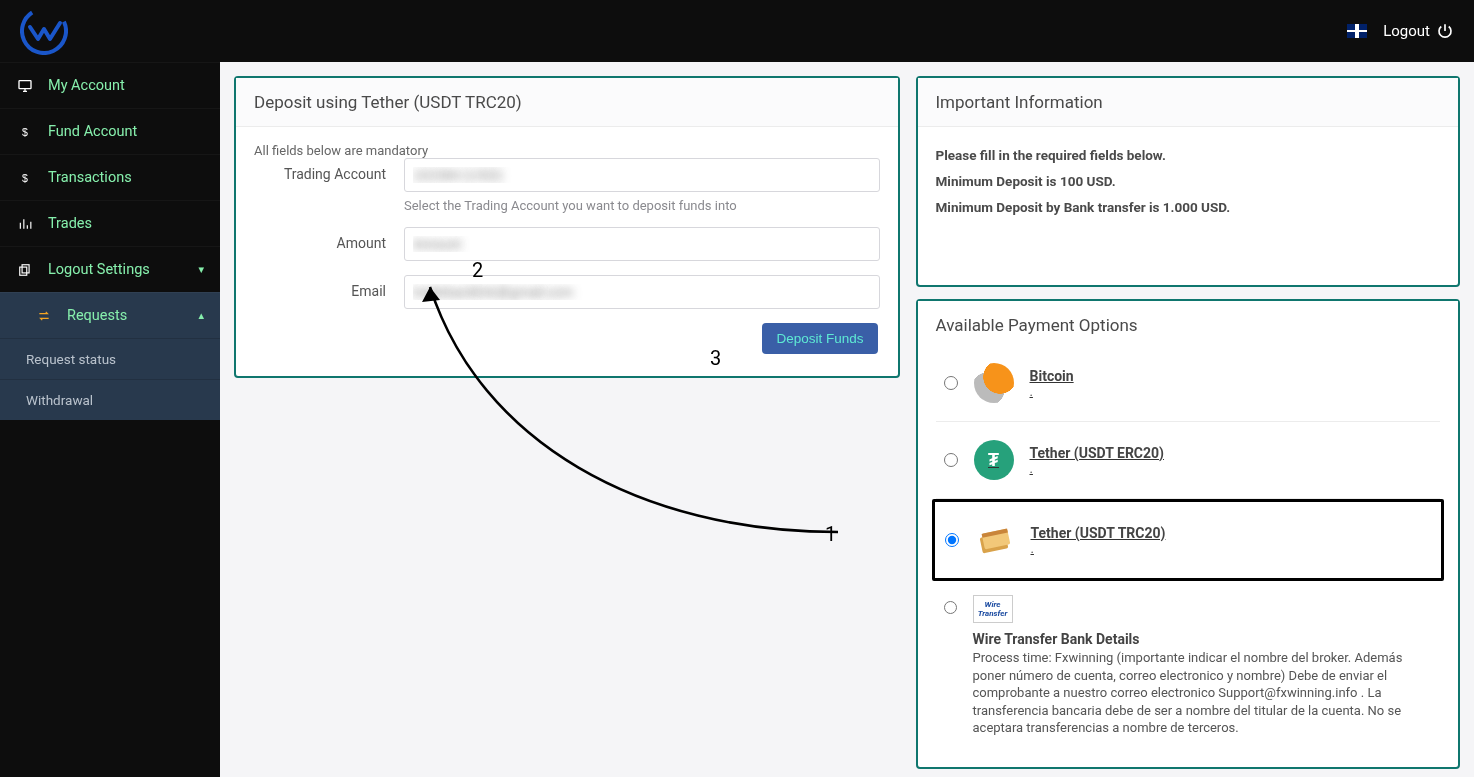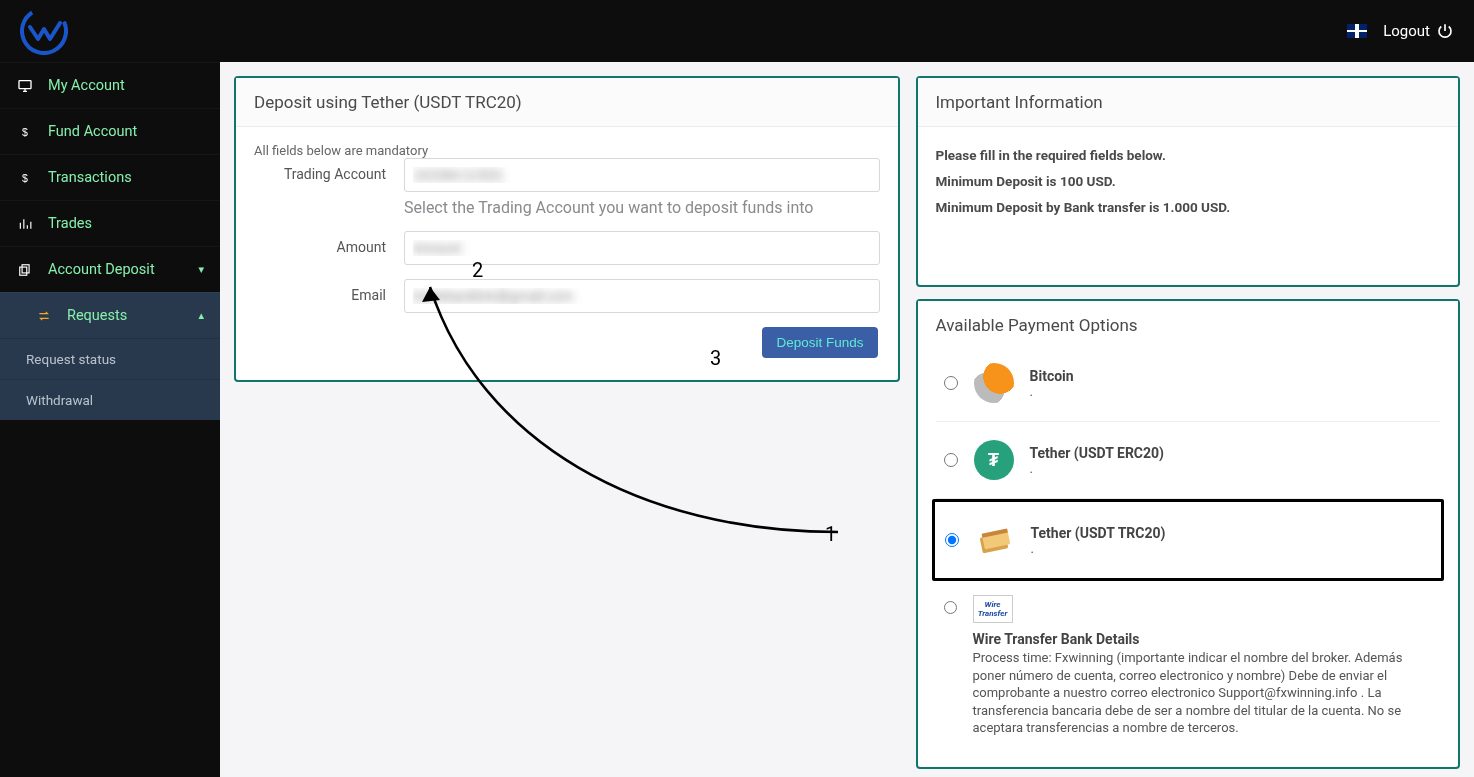--- a/index.html
+++ b/index.html
@@ -148,21 +148,21 @@
     padding: 0 8px;
     font-size:14px;
     background:#fff;
     color:#555;
   }
   .blurred {
     color: transparent !important;
     text-shadow: 0 0 8px rgba(80,80,80,0.7);
   }
   .form-hint {
-    font-size:16px;
+    font-size:13px;
     color:#8a8a8f;
     margin-top:6px;
   }
   .deposit-row {
     display:flex;
     justify-content:flex-end;
     align-items:center;
     gap: 16px;
     margin-top:6px;
     padding-right:2px;
@@ -186,20 +186,21 @@
 
   .payment-list {
   }
   .payment-option {
     display:flex;
     align-items:center;
     gap: 16px;
     padding: 18px 8px;
     border-bottom:1px solid #ececec;
     cursor:pointer;
+    text-decoration:underline;
   }
   .payment-option:last-child { border-bottom:none; }
   .payment-option input[type=radio]{ width:14px; height:14px; cursor:pointer;}
   .pay-icon {
     width:40px; height:40px;
     border-radius:50%;
     display:flex; align-items:center; justify-content:center;
     font-weight:700; color:#fff;
     flex-shrink:0;
     font-size:18px;
@@ -305,21 +306,21 @@
       <span>Trades</span>
     </div>
 
     <div class="sidebar-item">
       <span class="icon">
         <svg width="14" height="14" viewBox="0 0 24 24">
             <rect x="7" y="3" width="12" height="14" fill="none" stroke="#fff" stroke-width="2"></rect>
             <rect x="3" y="7" width="12" height="14" fill="none" stroke="#fff" stroke-width="2"></rect>
           </svg>
       </span>
-      <span>Account Deposit</span>
+      <span>Logout Settings</span>
       <span class="chev chev-down"></span>
     </div>
 
     <div class="sidebar-item parent-open">
       <span class="icon" style="color:#f5a623;">
         <svg width="16" height="14" viewBox="0 0 24 24">
             <path d="M4 8h14l-3-3M20 16H6l3 3" fill="none" stroke="#f5a623" stroke-width="2"></path>
           </svg>
       </span>
       <span>Requests</span>

